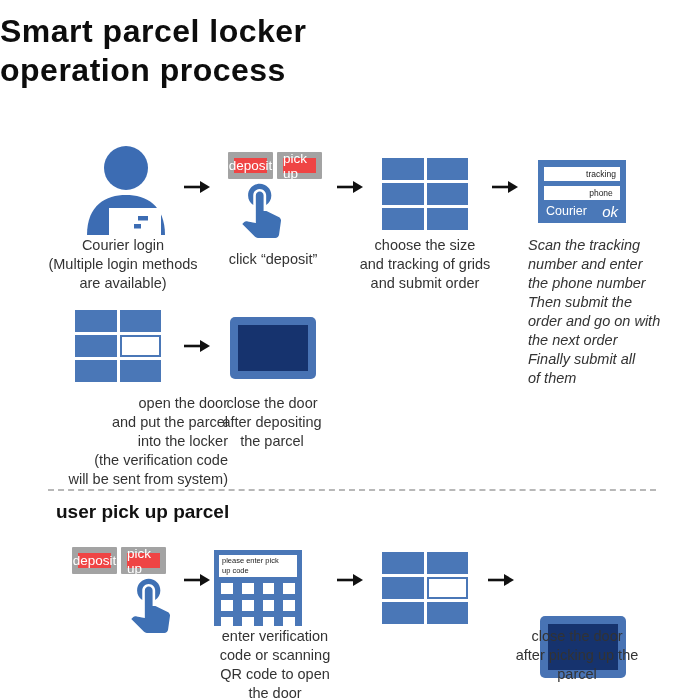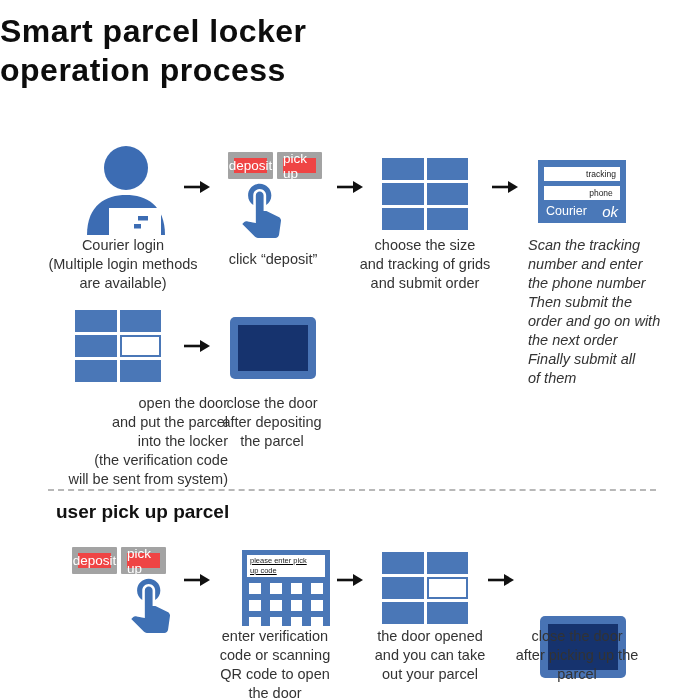--- a/index.html
+++ b/index.html
@@ -207,21 +207,21 @@
     </div>
   </div>
 
   <div class="abs arrow" style="left:184px; top:572px;">
     <svg width="26" height="16" viewBox="0 0 26 16">
         <line x1="0" y1="8" x2="17" y2="8" stroke="#111" stroke-width="2.6"></line>
         <polygon points="16,2 26,8 16,14" fill="#111"></polygon>
       </svg>
   </div>
 
-  <div class="abs keypad" style="left:242px; top:550px;text-decoration:underline;">
+  <div class="abs keypad" style="left:214px; top:550px;">
     <div class="keypad-header pre">please enter pick
 up code</div>
     <div class="keys">
       <div class="key"></div>
       <div class="key"></div>
       <div class="key"></div>
       <div class="key"></div>
       <div class="key"></div>
       <div class="key"></div>
       <div class="key"></div>
@@ -257,20 +257,17 @@
   </div>
 
   <div class="abs door" style="left:540px; top:554px;">
     <div class="door-inner"></div>
   </div>
 
   <div class="abs caption pre" style="left:196px; top:627px; width:158px;">enter verification
 code or scanning
 QR code to open
 the door</div>
-  <div class="abs caption pre" style="left:348px; top:627px; width:164px;">the door opened
-and you can take
-out your parcel</div>
   <div class="abs caption pre" style="left:494px; top:627px; width:166px;">close the door
 after picking up the
 parcel</div>
 
 </div>
 
 </body></html>

